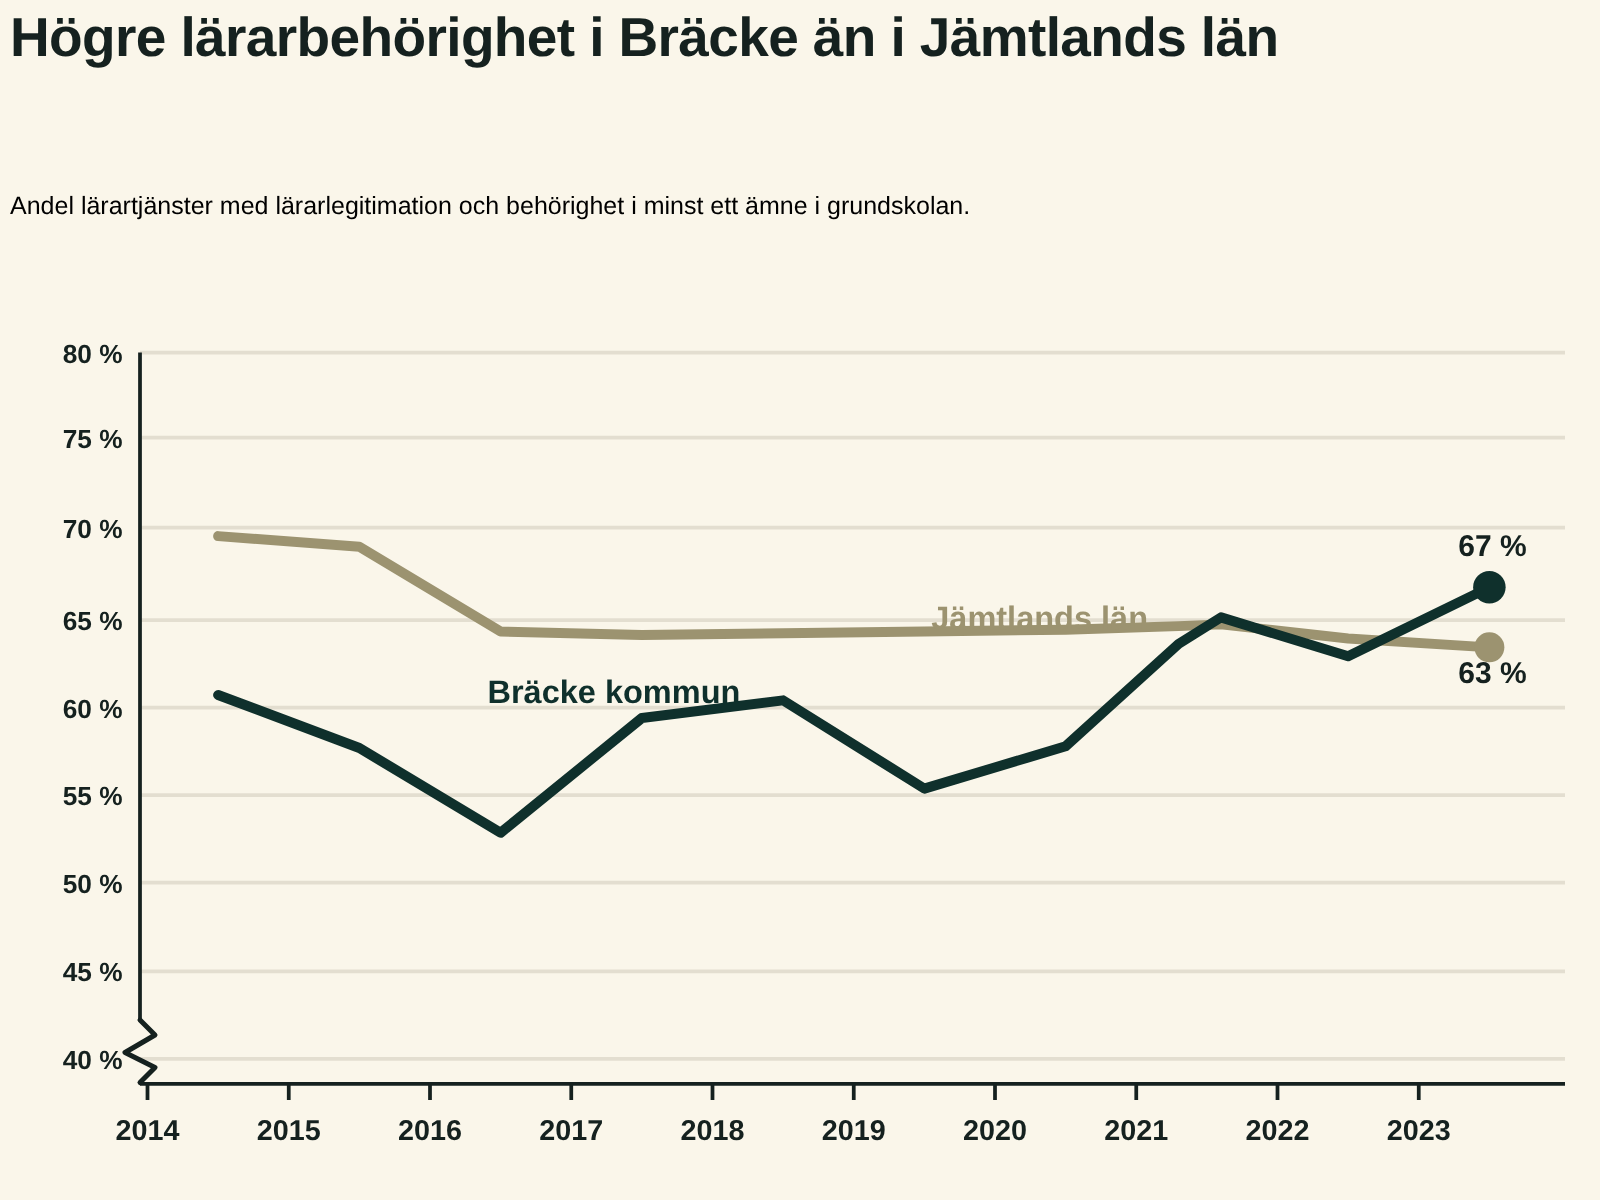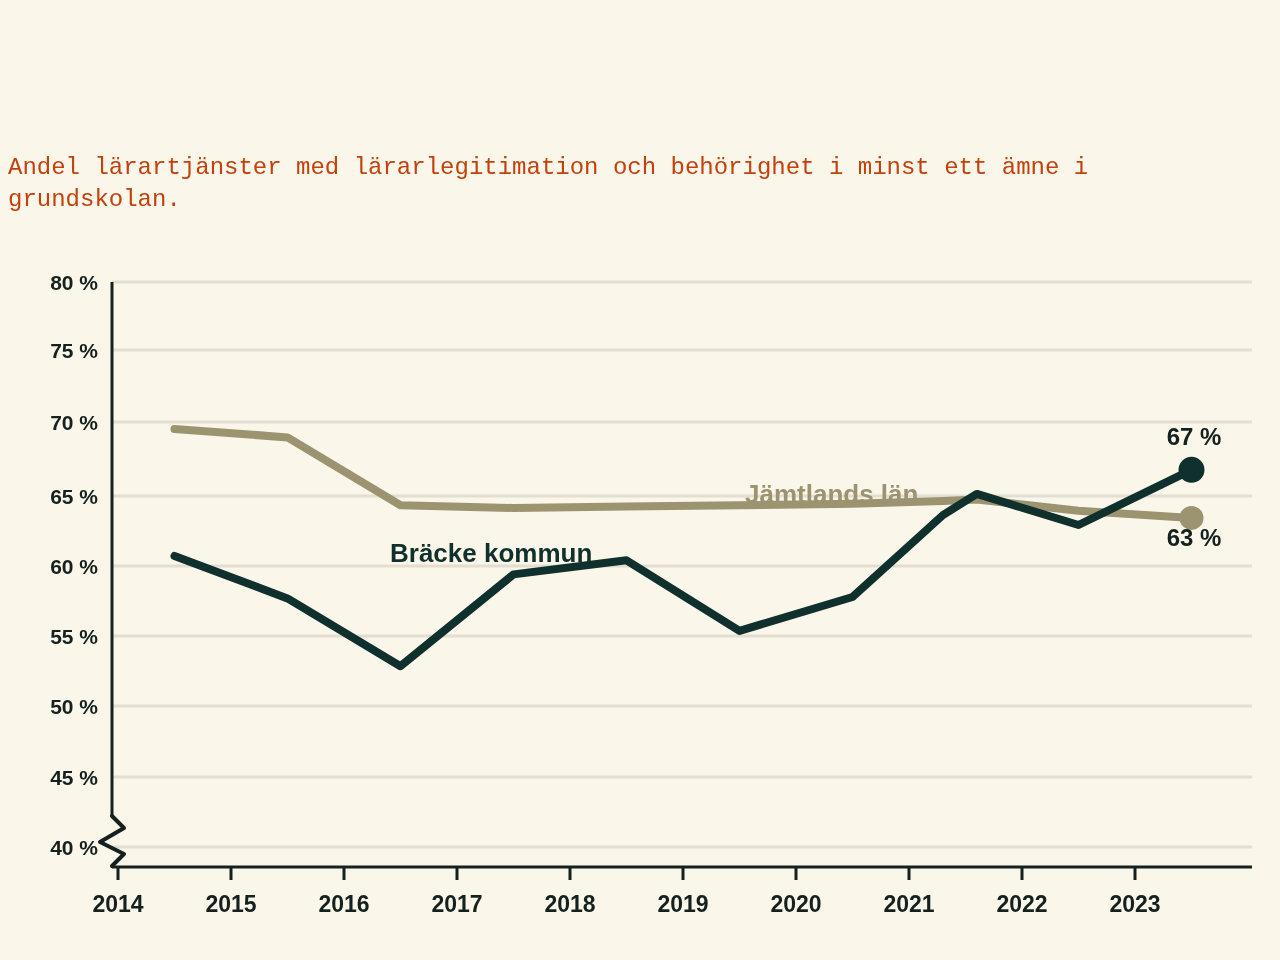--- a/index.html
+++ b/index.html
@@ -29,25 +29,24 @@
     font-weight: 700;
     line-height: 1.12;
     letter-spacing: -0.5px;
     color: #15211f;
   }
   .subtitle {
     position: absolute;
     left: 8px;
     top: 152px;
     width: 1245px;
-    font-size: 24px;
+    font-size: 20px;
     font-weight: 400;
     line-height: 1.35;
-    color: #c2410c;
-    font-family: Liberation Mono, monospace;
+    color: #000000;
   }
   .chart-area {
     position: absolute;
     left: 0;
     top: 250px;
     width: 1120px;
     height: 700px;
   }
   svg.chart {
     display: block;
@@ -76,20 +75,21 @@
     font-weight: 700;
     font-family: "Liberation Sans", sans-serif;
     text-anchor: middle;
   }
 </style>
 </head>
 <body>
 
 <div class="page">
 
+  <div class="title">Högre lärarbehörighet i Bräcke än i Jämtlands län</div>
   <div class="subtitle">Andel lärartjänster med lärarlegitimation och behörighet i minst ett ämne i grundskolan.</div>
 
   <div class="chart-area">
     <svg class="chart" width="1280" height="700" viewBox="0 0 1280 700">
 
       <g>
         <line x1="112" y1="32" x2="1252" y2="32" stroke="#e3ded0" stroke-width="3"></line>
         <line x1="112" y1="100" x2="1252" y2="100" stroke="#e3ded0" stroke-width="3"></line>
         <line x1="112" y1="172" x2="1252" y2="172" stroke="#e3ded0" stroke-width="3"></line>
         <line x1="112" y1="246" x2="1252" y2="246" stroke="#e3ded0" stroke-width="3"></line>

